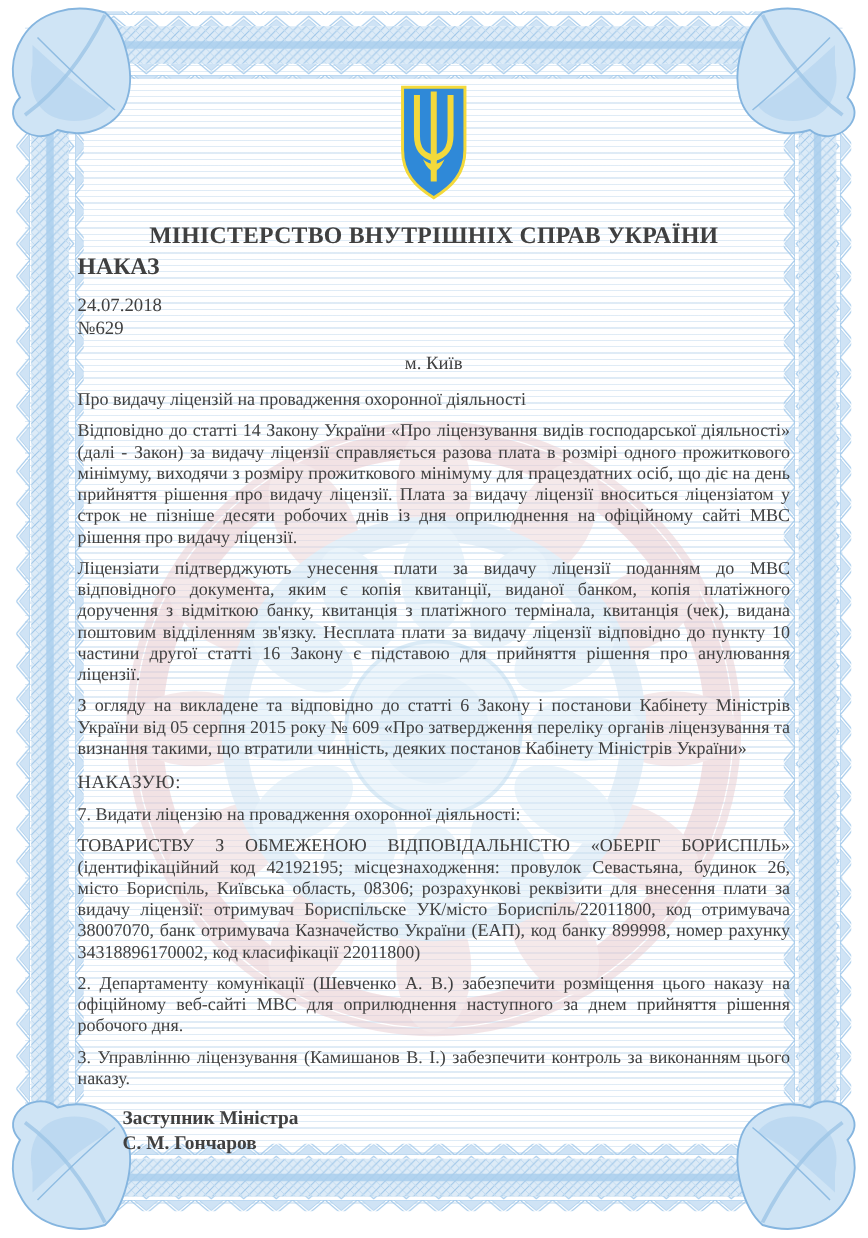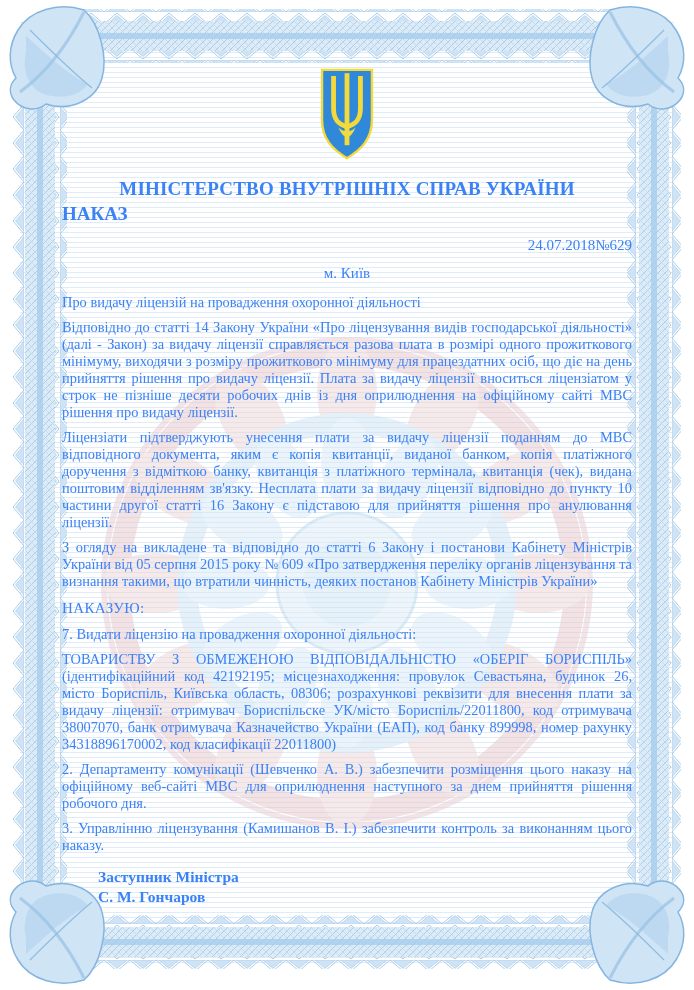--- a/index.html
+++ b/index.html
@@ -1,31 +1,31 @@
 <!DOCTYPE html>
 <html><head>
 <meta charset="utf-8">
 <style>
   html,body { margin:0; padding:0; background:#ffffff; }
   .page {
     position:relative; width:694px; height:990px; background:#ffffff;
-    overflow:hidden; font-family:"Liberation Serif", serif; color:#3b82f6;
+    overflow:hidden; font-family:"Liberation Serif", serif; color:#404040;
   }
   .bg-lines {
     position:absolute; left:20px; top:22px; right:20px; bottom:24px;
     background:repeating-linear-gradient(180deg,
       rgba(150,190,225,0.30) 0px, rgba(150,190,225,0.30) 1px,
       rgba(255,255,255,0) 1px, rgba(255,255,255,0) 5px);
   }
   .decor { position:absolute; left:0; top:0; }
   .content { position:absolute; left:62px; top:0; width:570px; }
   .emblem-wrap { text-align:center; margin-top:66px; height:96px; }
   .title { margin-top:14px; text-align:center; font-weight:bold; font-size:19px; line-height:25px; letter-spacing:0.2px; }
   .subtitle { text-align:left; font-weight:bold; font-size:19px; line-height:25px; }
-  .meta-row { display:flex; justify-content:flex-end; margin-top:10px; font-size:15px; line-height:18px; }
+  .meta-row { display:flex; justify-content:flex-start; margin-top:10px; font-size:15px; line-height:18px;flex-direction:column; }
   .city { text-align:center; margin-top:10px; font-size:15px; line-height:18px; }
   .subject { margin-top:12px; font-size:14.4px; line-height:17px; }
   p.body { margin:8px 0 0 0; font-size:14.4px; line-height:17px; text-align:justify; }
   .decree { margin-top:9px; font-weight:normal; font-size:15px; letter-spacing:0.4px; line-height:19px; }
   .item1 { margin-top:11px; }
   .company-name { display:block; text-align:justify; text-align-last:justify; }
   .item2 { margin-top:13px; }
   .sig-row { display:flex; justify-content:space-between; margin-top:13px; font-weight:bold; font-size:15.5px; line-height:20px; padding:0 22px 0 36px;flex-direction:column; }
 </style>
 </head>

